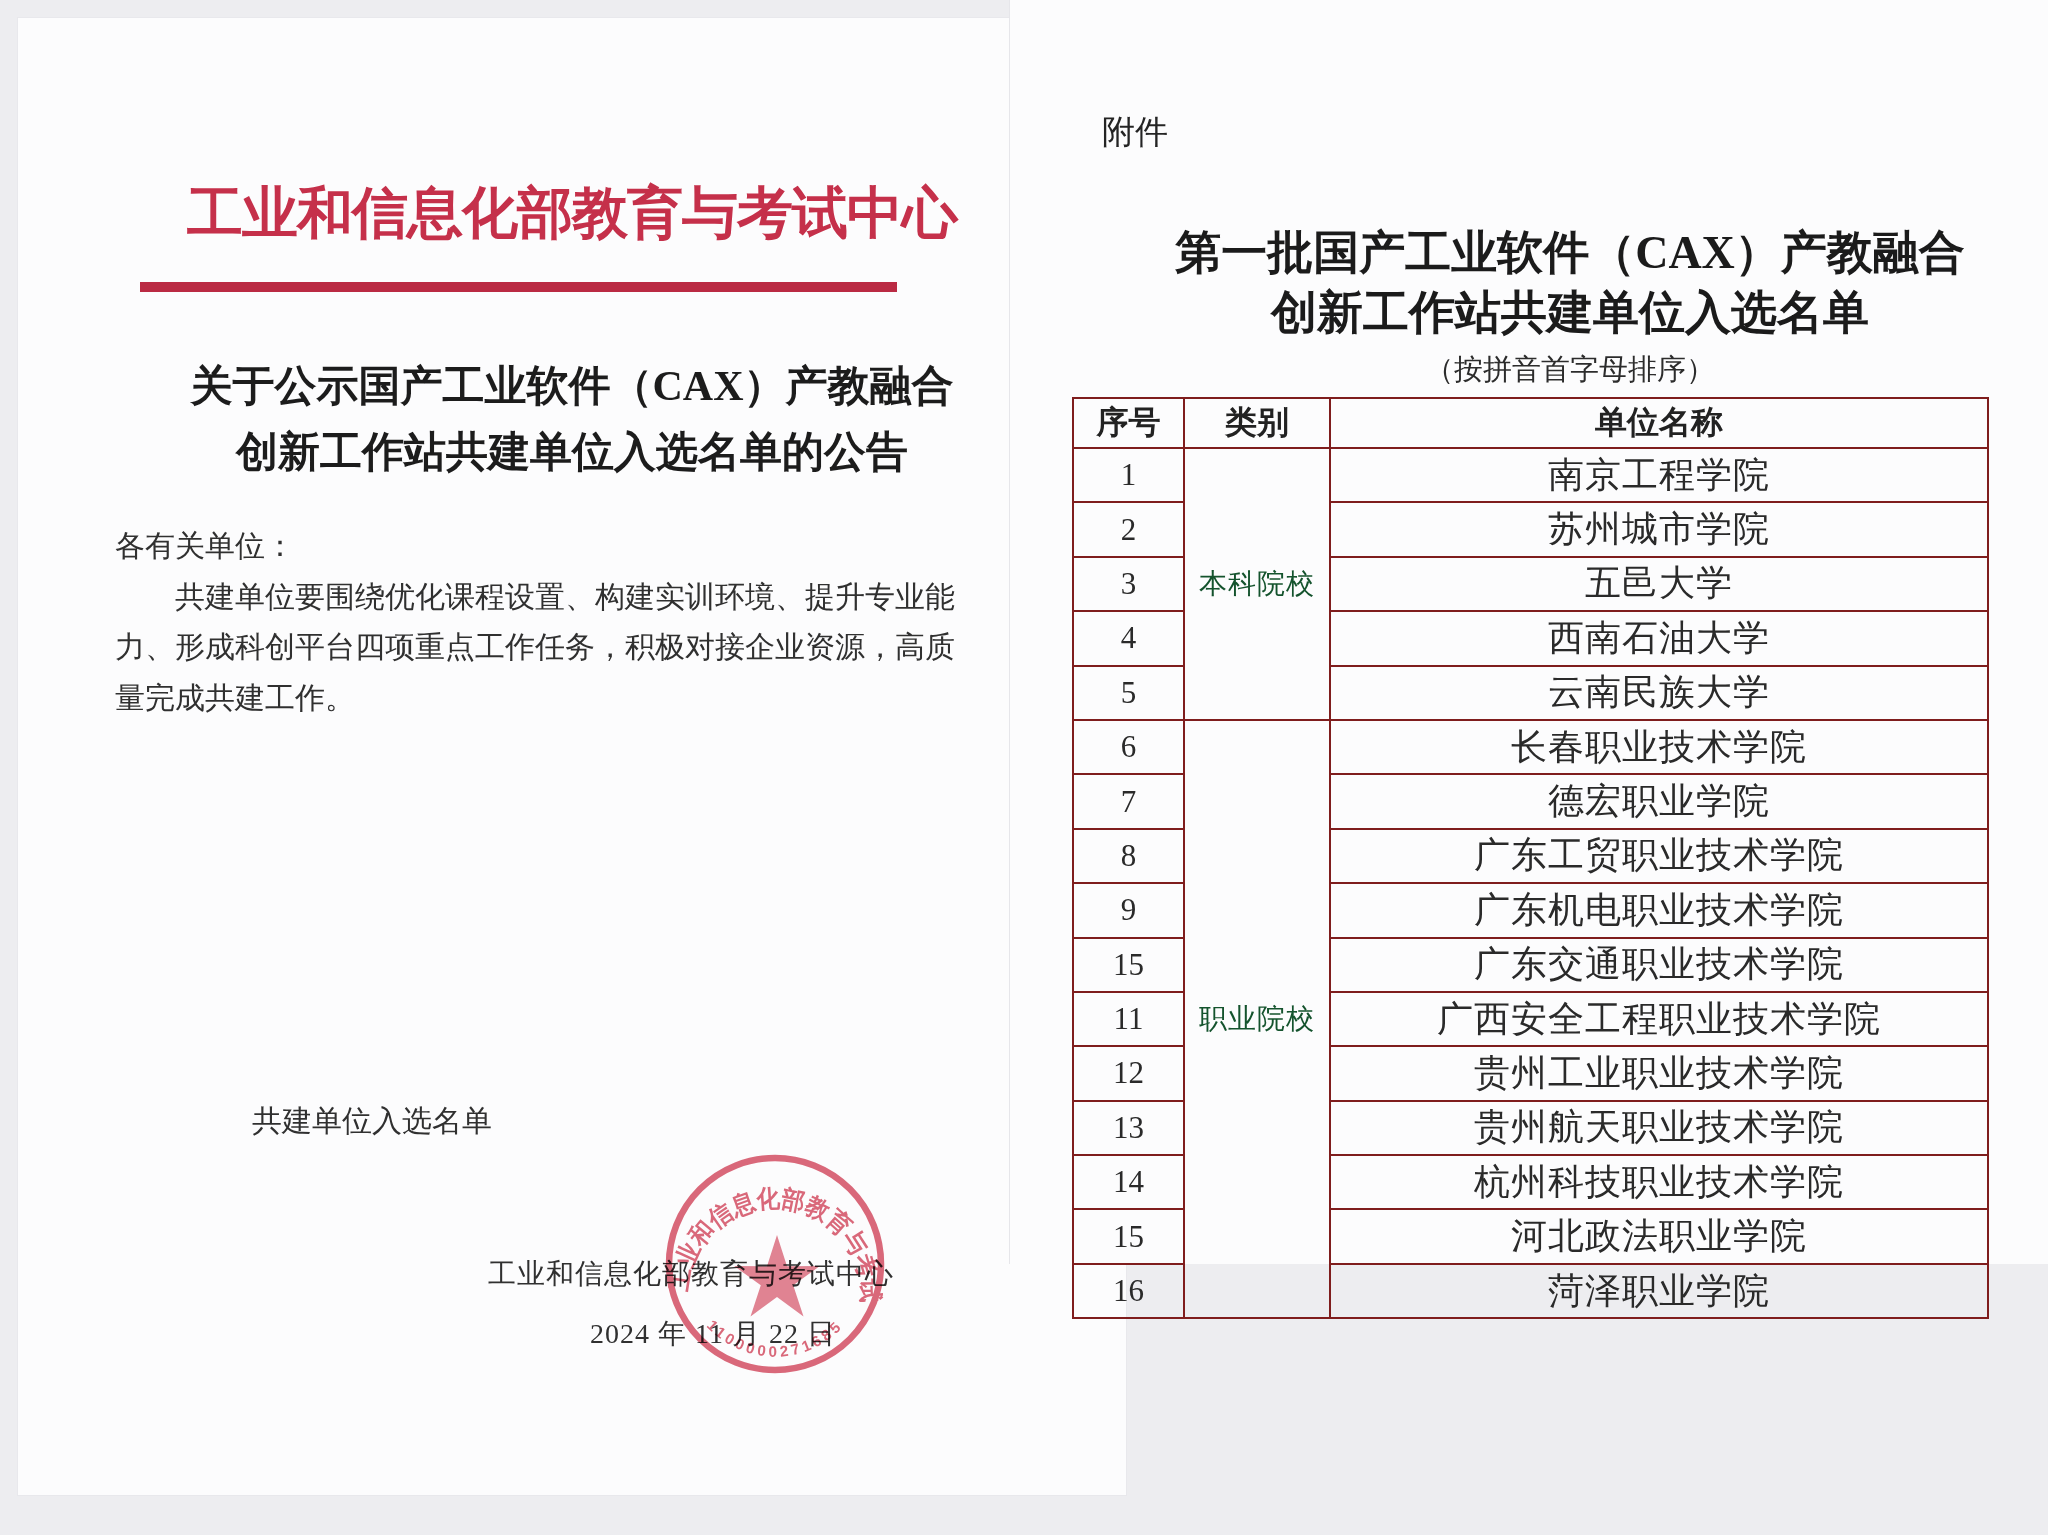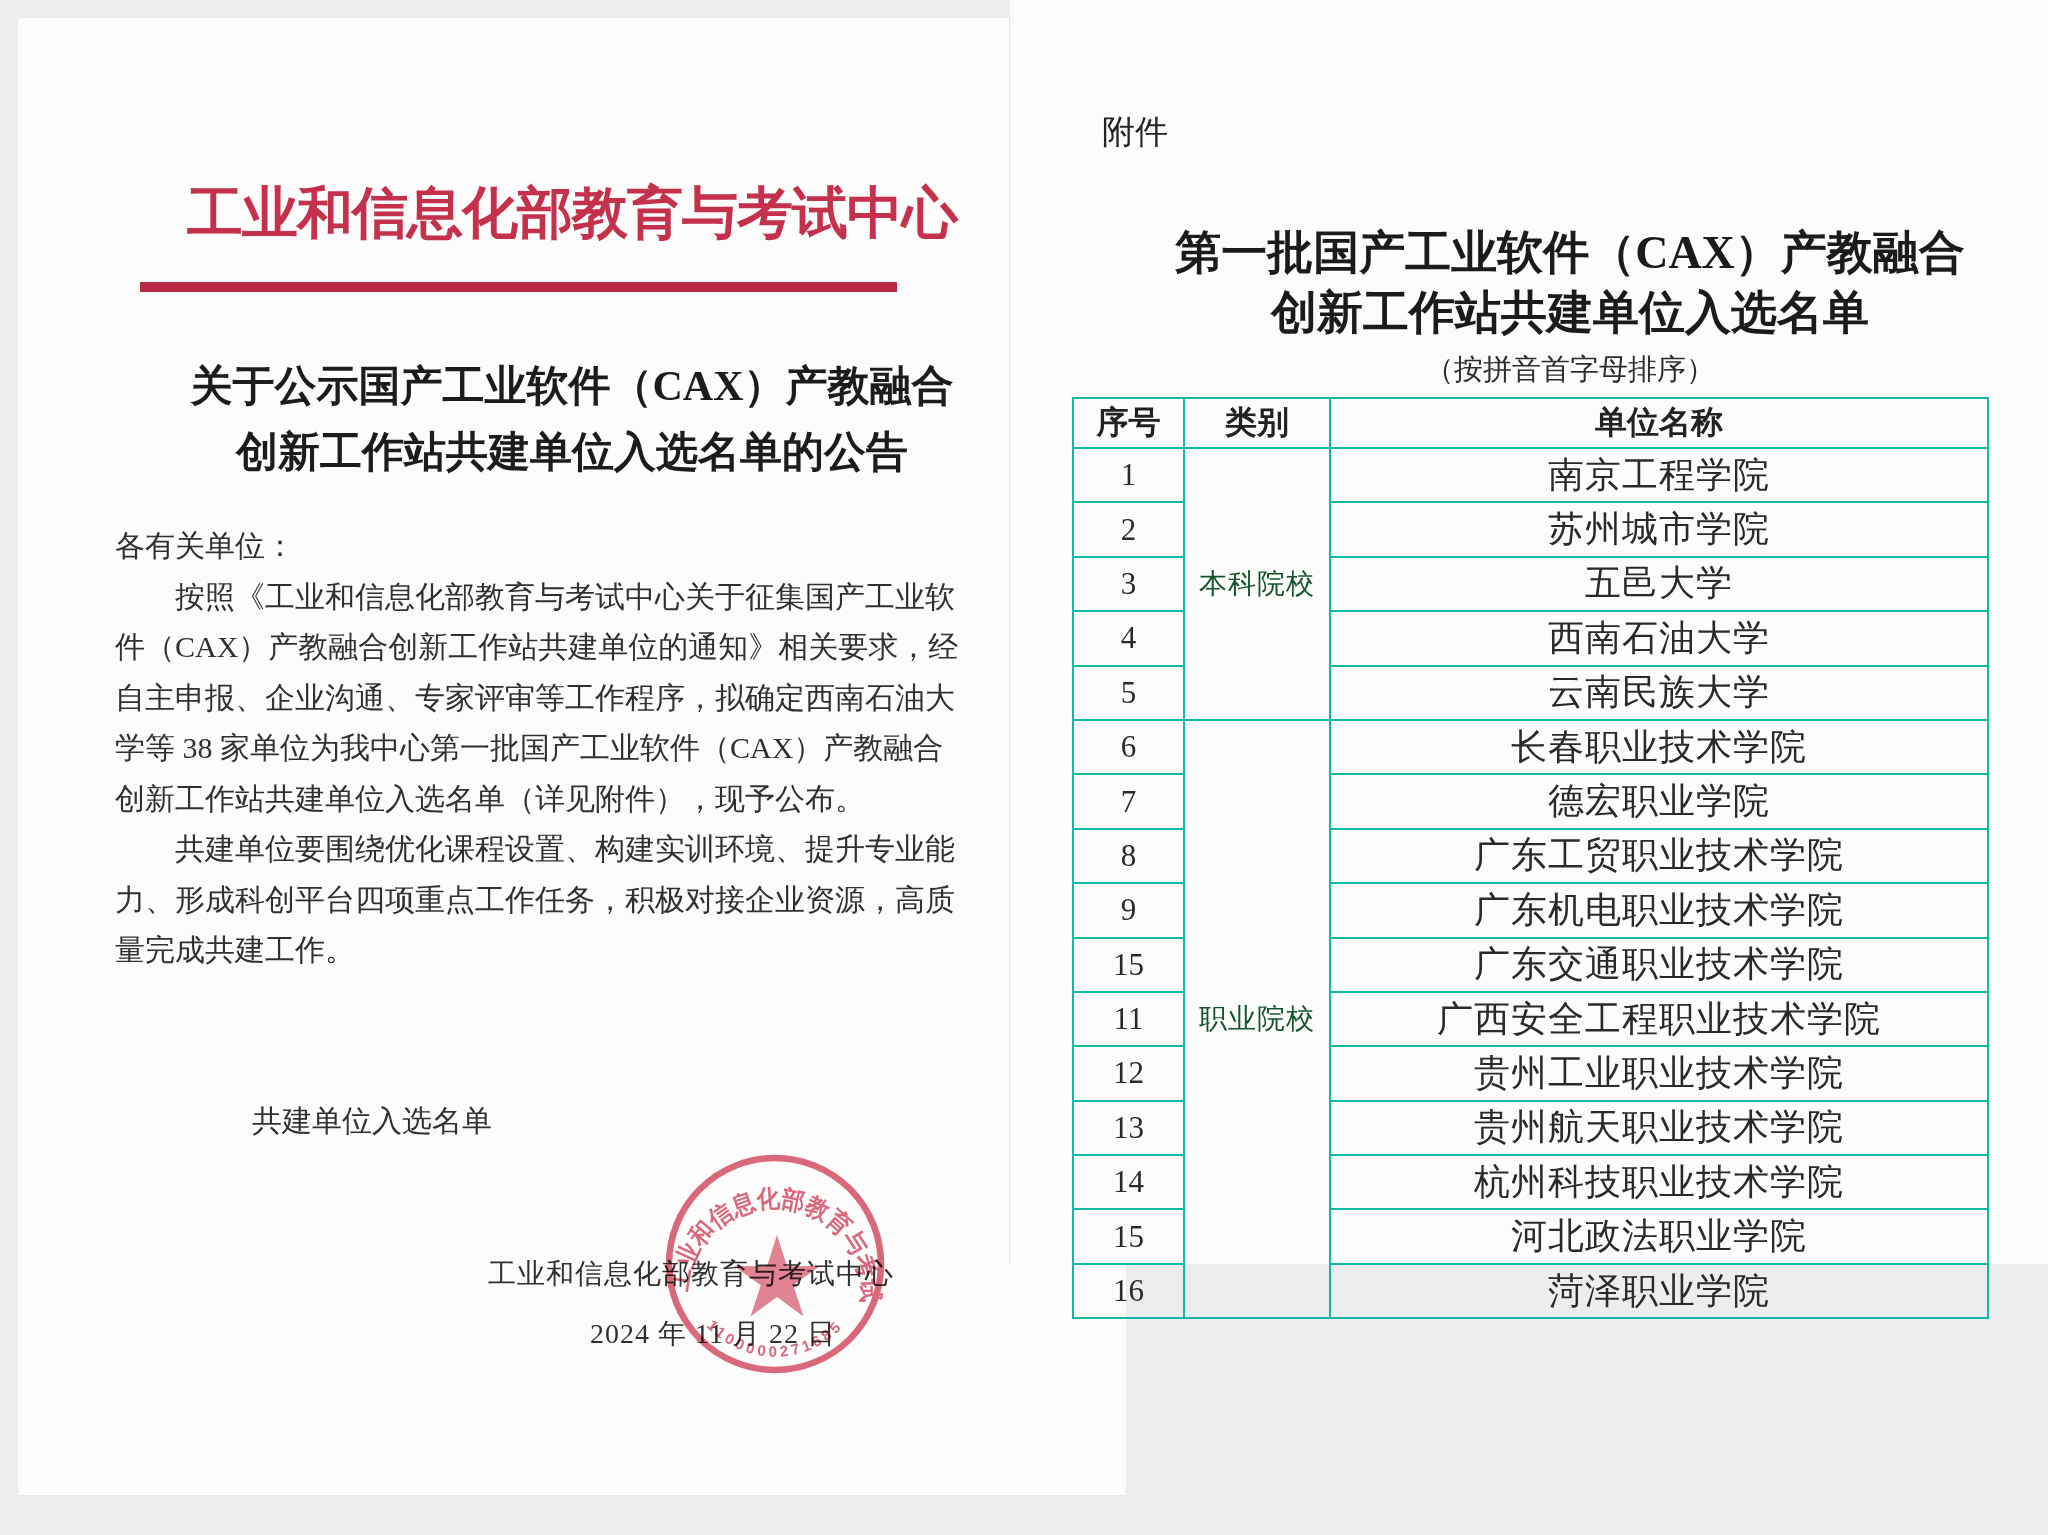--- a/index.html
+++ b/index.html
@@ -62,21 +62,21 @@
     position:absolute;left:90px;width:940px;text-align:center;
     font-size:29px;color:#2c2c2c;white-space:nowrap;
   }
   #r-subtitle{top:350px;}
 
   table.roster{
     position:absolute;left:62px;top:397px;width:915px;
     border-collapse:collapse;table-layout:fixed;
   }
   table.roster th, table.roster td{
-    border:2px solid #14b8a6;padding:0;text-align:center;vertical-align:middle;
+    border:2px solid #7f1d1d;padding:0;text-align:center;vertical-align:middle;
     overflow:hidden;
   }
   table.roster thead tr{height:50px;}
   table.roster tbody tr{height:54.4px;}
   table.roster th{
     font-family:"Liberation Sans",sans-serif;font-size:32px;font-weight:bold;color:#222;
   }
   td.col-no{font-size:31px;color:#2a2a2a;}
   td.col-cat{font-size:28px;color:#14532d;letter-spacing:1px;}
   td.col-name{font-size:36px;color:#2a2a2a;letter-spacing:1px;}
@@ -88,27 +88,20 @@
 
   <div class="letterhead">工业和信息化部教育与考试中心</div>
 
   <div class="red-rule"></div>
 
   <div class="doc-title" id="doc-title-1">关于公示国产工业软件（CAX）产教融合</div>
   <div class="doc-title" id="doc-title-2">创新工作站共建单位入选名单的公告</div>
 
   <div class="body-block">
     <div class="body-line">各有关单位：</div>
-    <div>
-        <div class="body-line indent">按照《工业和信息化部教育与考试中心关于征集国产工业软</div>
-        <div class="body-line">件（CAX）产教融合创新工作站共建单位的通知》相关要求，经</div>
-        <div class="body-line">自主申报、企业沟通、专家评审等工作程序，拟确定西南石油大</div>
-        <div class="body-line">学等 38 家单位为我中心第一批国产工业软件（CAX）产教融合</div>
-        <div class="body-line">创新工作站共建单位入选名单（详见附件），现予公布。</div>
-      </div>
     <div>
         <div class="body-line indent">共建单位要围绕优化课程设置、构建实训环境、提升专业能</div>
         <div class="body-line">力、形成科创平台四项重点工作任务，积极对接企业资源，高质</div>
         <div class="body-line">量完成共建工作。</div>
       </div>
   </div>
 
   <div class="attach-note" id="attach-note-2">共建单位入选名单</div>
 
   <div class="signature">工业和信息化部教育与考试中心</div>

